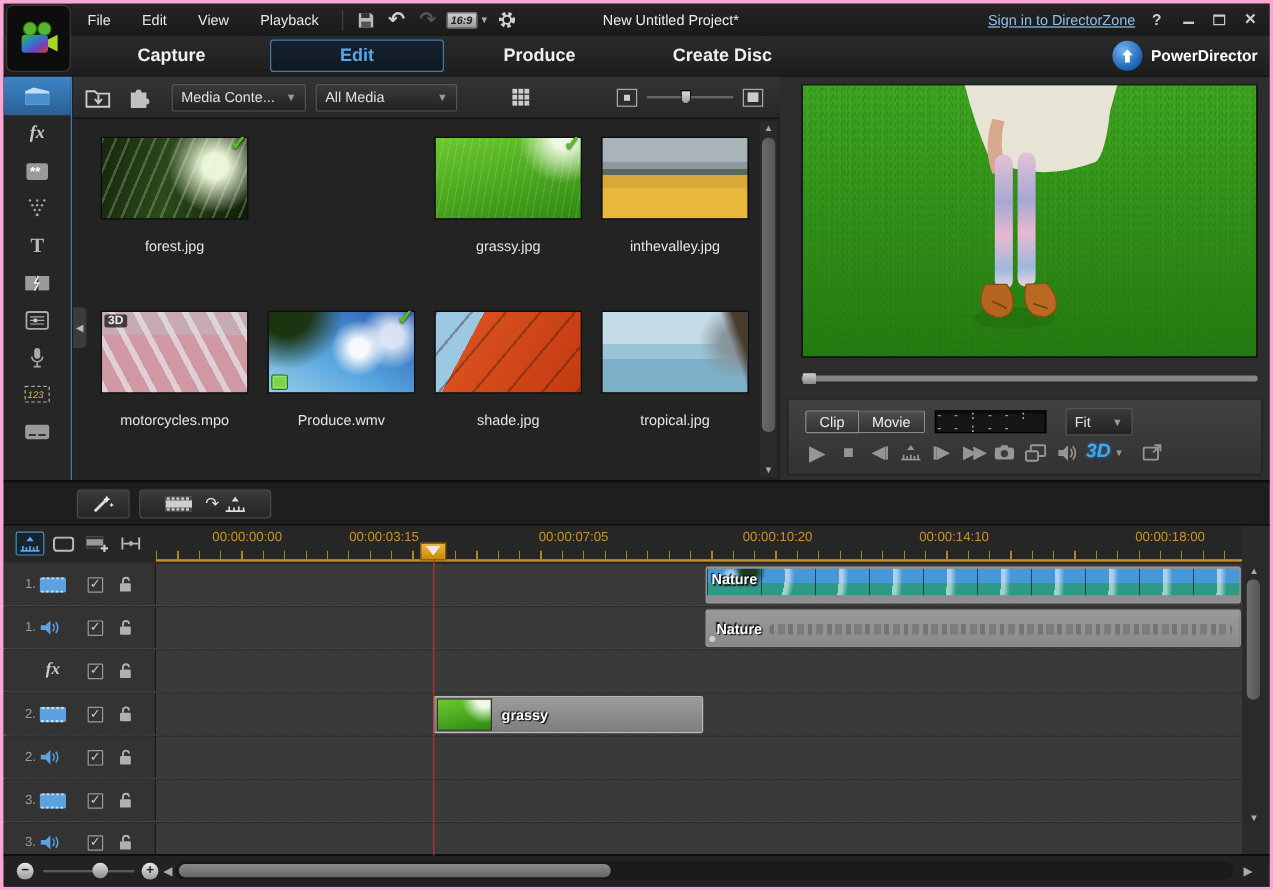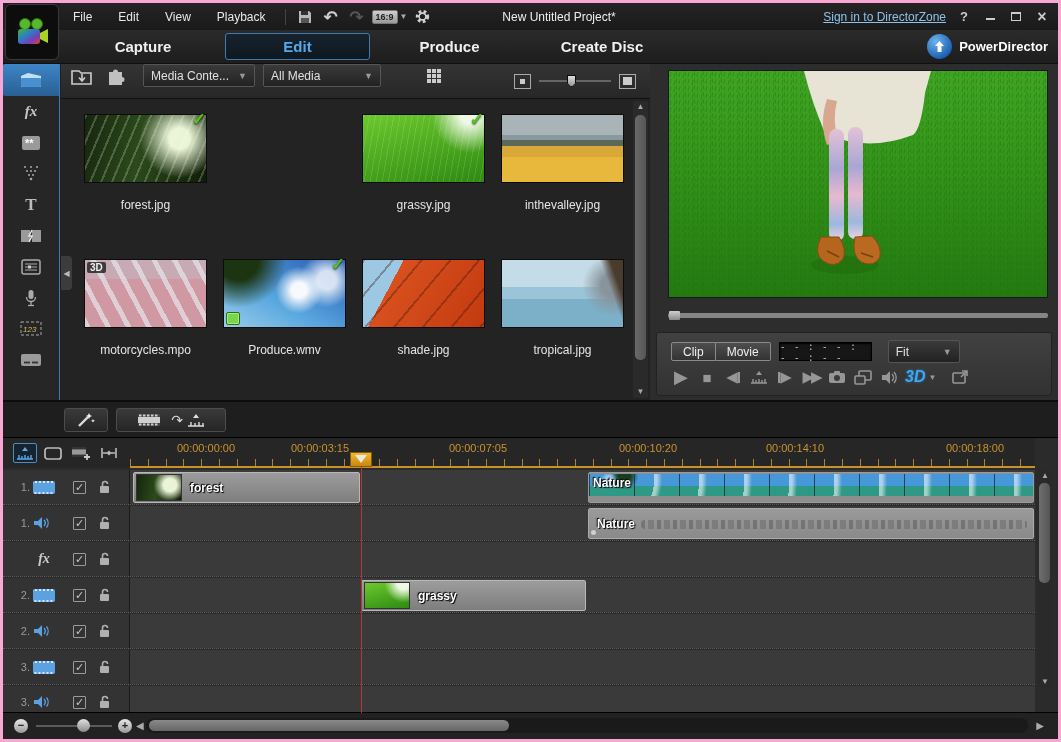--- a/index.html
+++ b/index.html
@@ -15,21 +15,21 @@
     background:linear-gradient(#242424,#1a1a1a); display:flex; align-items:center; }
   .logo-box { position:absolute; left:2px; top:1px; width:54px; height:56px;
     background:#0d0d0d; border:1px solid #3a3a3a; border-radius:6px; z-index:5;
     display:flex; align-items:center; justify-content:center; }
   .menu-item { padding:0 13px; color:#e8e8e8; font-size:12px; cursor:default; }
   .tb-sep { width:1px; height:16px; background:#444; margin:0 6px; }
   .tb-icon { width:26px; height:20px; display:flex; align-items:center; justify-content:center;
     color:#cfcfcf; font-size:15px; }
   .tb-icon.disabled { color:#555; }
   .ar-badge { background:linear-gradient(#cfcfcf,#9a9a9a); color:#222; font-size:9px; font-weight:bold;
-    padding:1px 3px; border-radius:2px; border:1px solid #777; }
+    padding:1px 3px; border-radius:2px; border:1px solid #777;font-style:italic; }
   .ar-caret { color:#aaa; font-size:8px; margin-left:2px; }
   .proj-title { position:absolute; left:0; right:0; text-align:center; color:#eee; font-size:12px; pointer-events:none; }
   .tb-right { margin-left:auto; display:flex; align-items:center; gap:10px; padding-right:8px; z-index:2; }
   .signin { color:#8ec1ea; text-decoration:underline; font-size:12px; }
   .win-btn { color:#ccc; font-size:13px; width:16px; text-align:center; }
   .min-glyph { display:inline-block; width:9px; height:2px; background:#ccc; margin-bottom:1px; }
   .max-glyph { display:inline-block; width:10px; height:9px; border:1px solid #ccc; border-top:2px solid #ccc; }
 
   
   .tabbar { position:absolute; left:0; top:27px; right:0; height:34px;
@@ -50,21 +50,21 @@
   
   .sidebar { position:absolute; left:0; top:61px; width:57px; height:336px;
     background:#262626; border-right:1px solid #3f7ab0; }
   .side-item { width:100%; height:31px; display:flex; align-items:center; justify-content:center; color:#b8b8b8; }
   .side-item.selected { height:32px; background:linear-gradient(#3d85c6,#2a5f94); border-radius:2px 0 0 2px; }
   .fx-glyph { font-style:italic; font-weight:bold; font-size:15px; font-family:"Liberation Serif",serif; color:#c8c8c8; }
   .t-glyph { font-family:"Liberation Serif",serif; font-size:17px; font-weight:bold; color:#bbb; }
 
   
   .media-panel { position:absolute; left:58px; top:61px; width:589px; height:336px; background:#2e2e2e; }
-  .media-toolbar { height:34px; display:flex; gap:4px; padding:0 6px;
+  .media-toolbar { height:34px; display:flex; align-items:center; gap:4px; padding:0 6px;
     background:linear-gradient(#343434,#272727); }
   .mt-icon { width:30px; height:24px; display:flex; align-items:center; justify-content:center; color:#d0d0d0; }
   .dropdown { height:23px; background:linear-gradient(#3a3a3a,#222); border:1px solid #555; border-radius:2px;
     display:flex; align-items:center; justify-content:space-between; padding:0 7px; color:#e0e0e0; font-size:12px; }
   .dd-content { width:112px; margin-left:8px; }
   .dd-filter { width:118px; margin-left:4px; }
   .dd-caret { color:#999; font-size:9px; margin-left:6px; }
   .zoom-ctl { display:flex; align-items:center; gap:8px; margin-left:auto; padding-right:8px; }
   .sq-icon { width:17px; height:15px; border:1px solid #aaa; display:flex; align-items:center; justify-content:center; }
   .sq-icon .inner-s { width:5px; height:5px; background:#ccc; }
@@ -104,21 +104,21 @@
   .player-controls { position:absolute; left:6px; right:6px; top:268px; bottom:4px;
     background:linear-gradient(#414141,#323232); border:1px solid #222; border-radius:3px; }
   .pc-row1 { position:absolute; left:14px; top:7px; display:flex; align-items:center; }
   .seg-btn { height:19px; padding:0 11px; background:linear-gradient(#4e4e4e,#333); border:1px solid #8a8a8a;
     color:#eee; font-size:12px; display:flex; align-items:center; }
   .seg-btn.first { border-radius:2px 0 0 2px; }
   .seg-btn.second { border-left:none; border-radius:0 2px 2px 0; }
   .tc-display { margin-left:8px; width:93px; height:19px; background:#161616; border:1px solid #000;
     box-shadow:inset 0 1px 2px #000; color:#b8b8b8; font-family:"DejaVu Sans Mono",monospace;
     font-size:10px; display:flex; align-items:center; justify-content:center; letter-spacing:1px; }
-  .fit-dd { margin-left:16px; width:72px;gap:10px; }
+  .fit-dd { margin-left:16px; width:56px;gap:10px; }
   .pc-row2 { position:absolute; left:14px; top:33px; right:8px; display:flex; align-items:center; gap:6px;
     color:#969696; }
   .pbtn { min-width:20px; height:22px; display:flex; align-items:center; justify-content:center;
     font-size:15px; color:#969696; }
   .pbtn .bar { display:inline-block; width:2px; height:11px; background:#969696; }
   .threed-btn { font-size:16px; font-weight:bold; font-style:italic; color:#3fa8f0;
     text-shadow:0 0 3px rgba(40,140,220,.7); display:flex; align-items:center; gap:3px; }
   .threed-btn .caret { font-style:normal; font-size:8px; color:#999; text-shadow:none; }
 
   
@@ -630,26 +630,20 @@
           <span class="vtrack-icon"></span>
           <span class="t-check">✓</span>
           <span class="t-lock">
             <svg width="13" height="14" viewBox="0 0 13 14">
                 <rect x="2" y="6" width="9" height="7" rx="1" fill="#b0b0b0"></rect>
                 <path d="M4.5 6 V4 a2.5 2.5 0 0 1 5 0" fill="none" stroke="#b0b0b0" stroke-width="1.6"></path>
               </svg>
           </span>
         </div>
         <div class="t-content">
-          <div class="clip" style="left:3px; width:227px;">
-            <span class="clip-thumb" style="background:
-              radial-gradient(circle at 75% 40%, rgba(245,255,225,.95) 0 18%, transparent 45%),
-              linear-gradient(100deg,#16260e,#2c4a1c 45%,#101c08);"></span>
-            <span class="clip-label">forest</span>
-          </div>
           <div class="clip film-clip" style="left:458px; width:446px; border-color:#9a9a9a;">
             <span class="film-cells"></span>
             <span class="clip-label" style="position:absolute; left:4px; top:3px; margin:0;">Nature</span>
           </div>
         </div>
       </div>
 
       <div class="track-row" style="top:38px;">
         <div class="t-head">
           <span class="t-num">1.</span>

